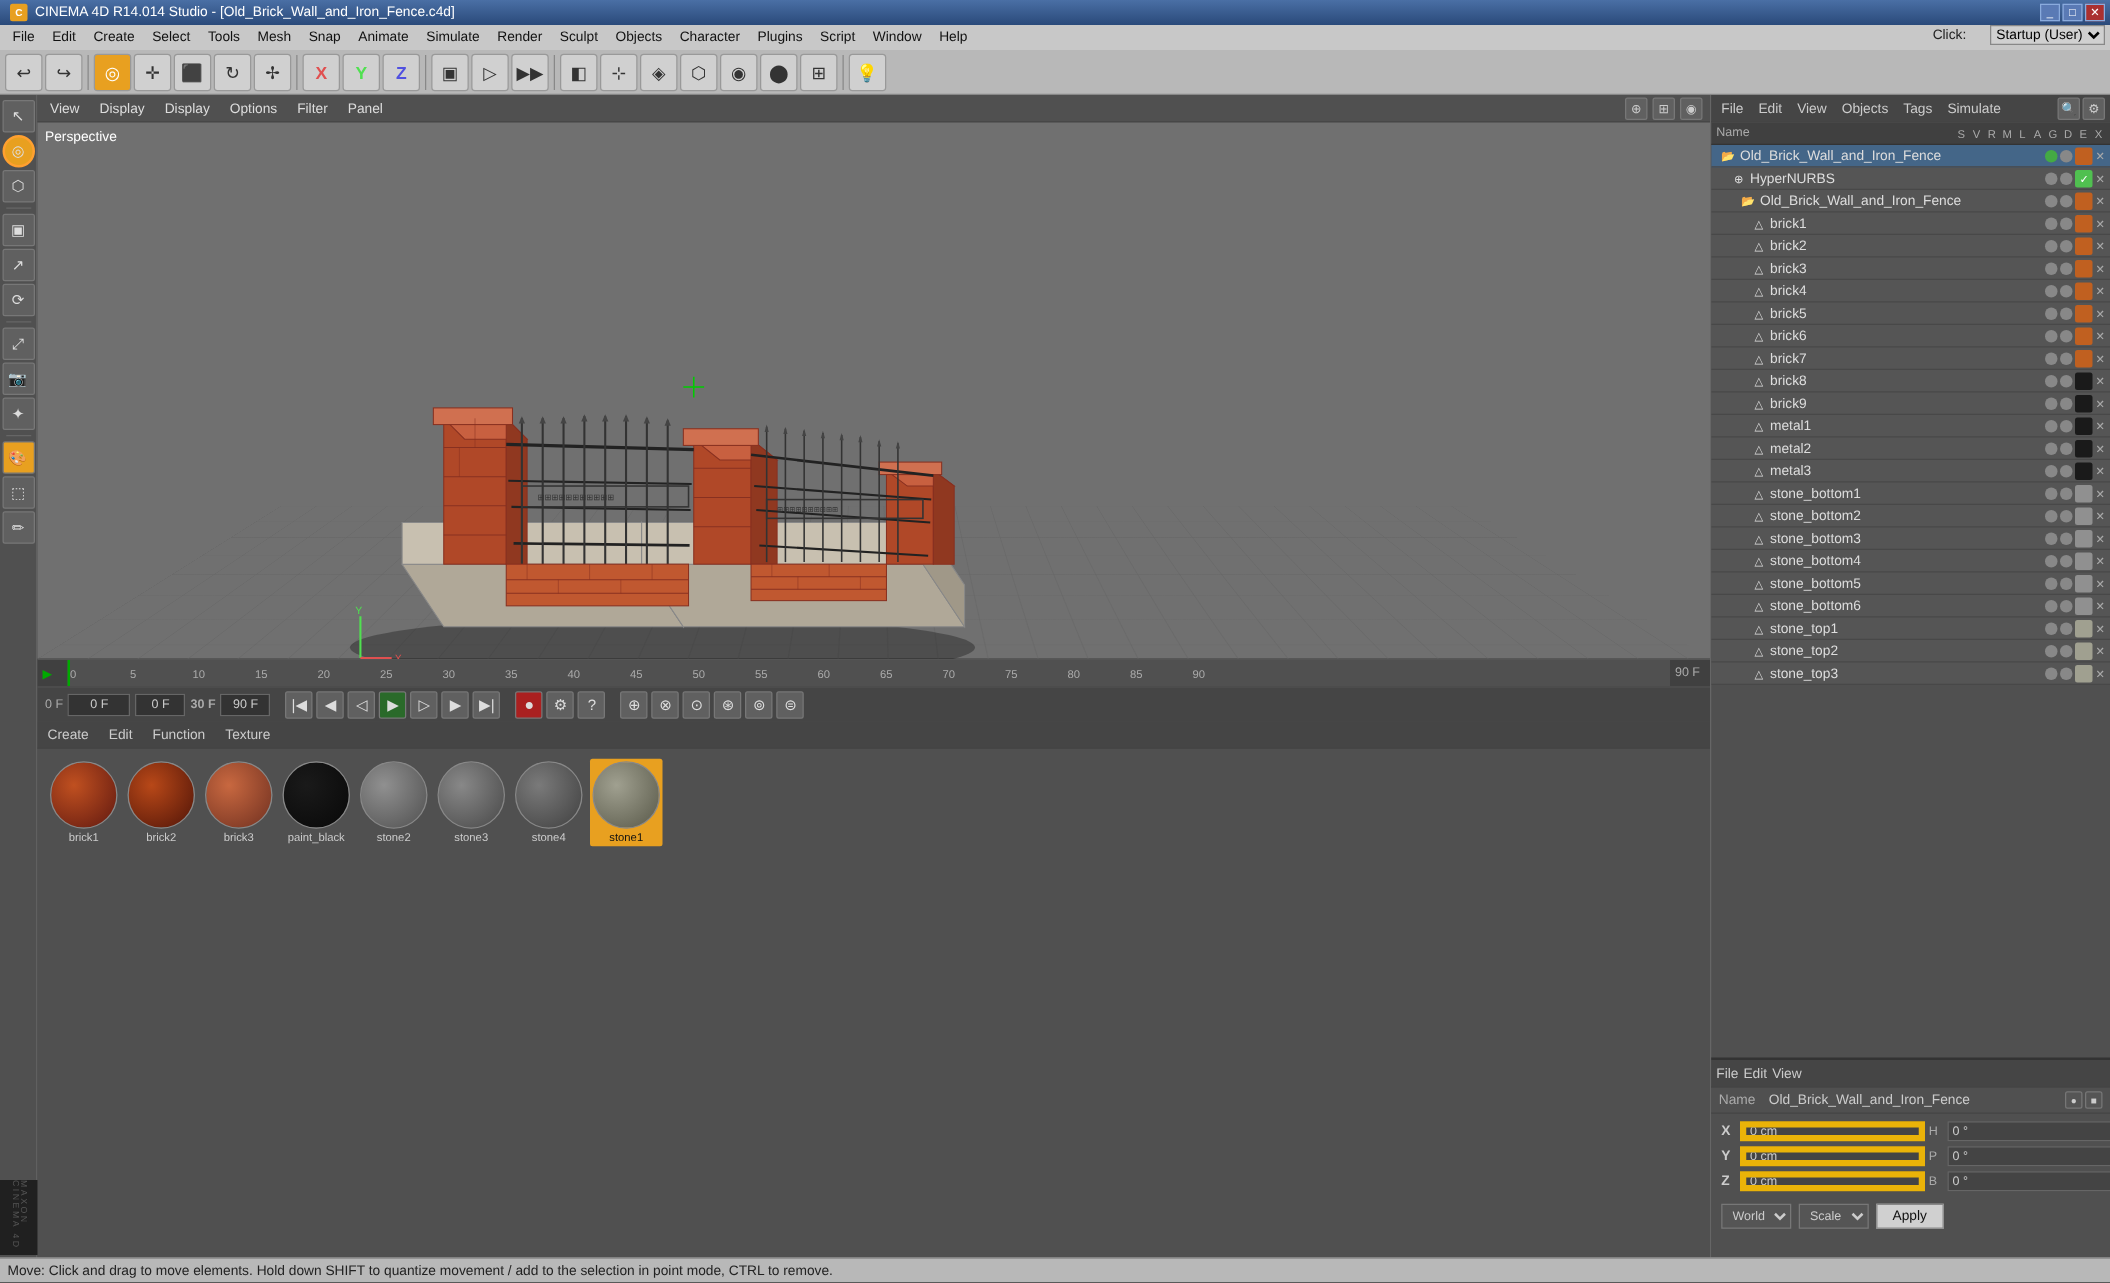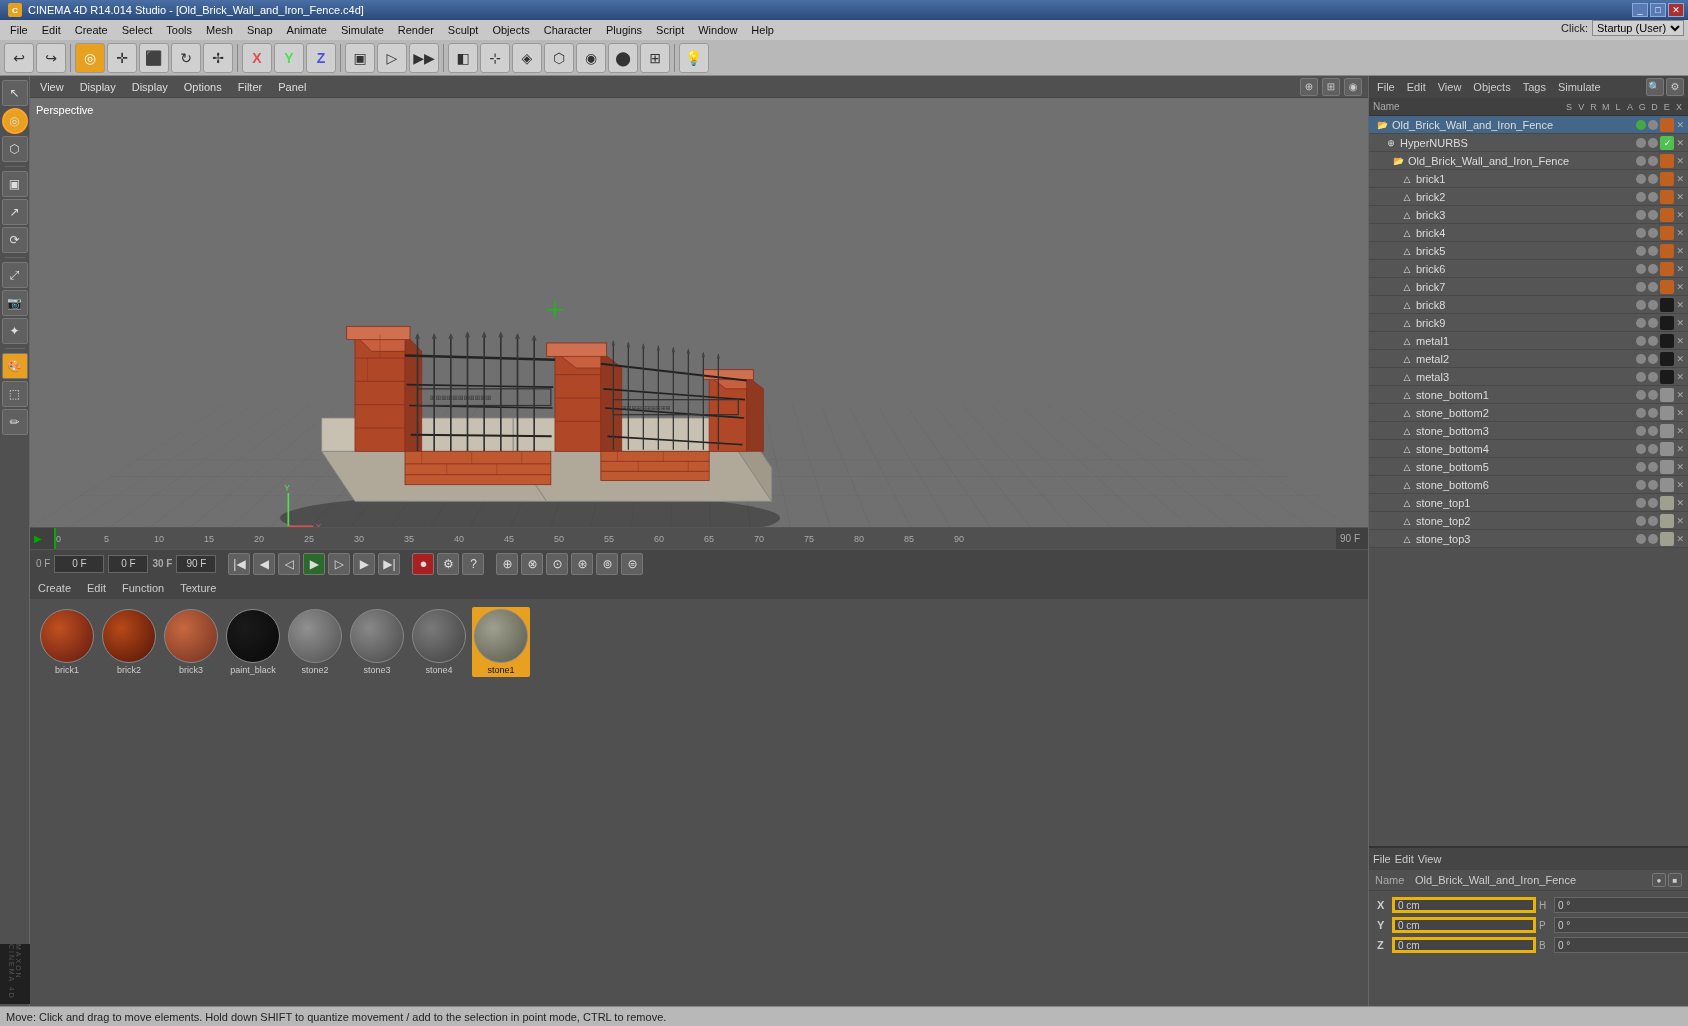--- a/index.html
+++ b/index.html
@@ -339,21 +339,21 @@
     }
     .coord-label {
       width: 12px;
       font-size: 11px;
       color: #ccc;
       font-weight: bold;
     }
     .coord-input {
       flex: 1;
       background: #444;
-      border: 3px solid #eab308;
+      border: 5px solid #eab308;
       color: #ccc;
       height: 16px;
       font-size: 10px;
       padding: 0 3px;
     }
     .coord-axis-label {
       width: 12px;
       font-size: 10px;
       color: #aaa;
     }
@@ -535,21 +535,21 @@
   <span>CINEMA 4D R14.014 Studio - [Old_Brick_Wall_and_Iron_Fence.c4d]</span>
   <div class="win-controls">
     <div class="win-btn">_</div>
     <div class="win-btn">□</div>
     <div class="win-btn" style="background:#aa3030;">✕</div>
   </div>
 </div>
 
 <div id="layout-label">
   <span>Click:</span>
-  <select style="font-size:11px;background:#d0d0d0;border:1px solid #888;">
+  <select style="font-size:11px;background:#d0d0d0;border:1px solid #888;margin-left:15px;">
     <option>Startup (User)</option>
   </select>
 </div>
 
 <div id="menu-bar">
   <div class="menu-item">File</div>
   <div class="menu-item">Edit</div>
   <div class="menu-item">Create</div>
   <div class="menu-item">Select</div>
   <div class="menu-item">Tools</div>
@@ -1195,20 +1195,29 @@
           <div class="coord-row">
             <span class="coord-label">Z</span>
             <input type="text" class="coord-input" value="0 cm" style="">
             <span class="coord-axis-label">B</span>
             <input type="text" class="coord-input2" value="0 °" style="">
           </div>
         </div>
 
       </div>
 
+      <div id="coord-bottom">
+        <select class="coord-dropdown">
+          <option>World</option>
+        </select>
+        <select class="coord-dropdown">
+          <option>Scale</option>
+        </select>
+        <button class="apply-btn">Apply</button>
+      </div>
     </div>
   </div>
 </div>
 
 <div id="status-bar">
   <span>Move: Click and drag to move elements. Hold down SHIFT to quantize movement / add to the selection in point mode, CTRL to remove.</span>
 </div>
 
 <div id="maxon-logo">
   <span style="font-size:7px;color:#555;writing-mode:vertical-rl;letter-spacing:2px;">MAXON CINEMA 4D</span>

